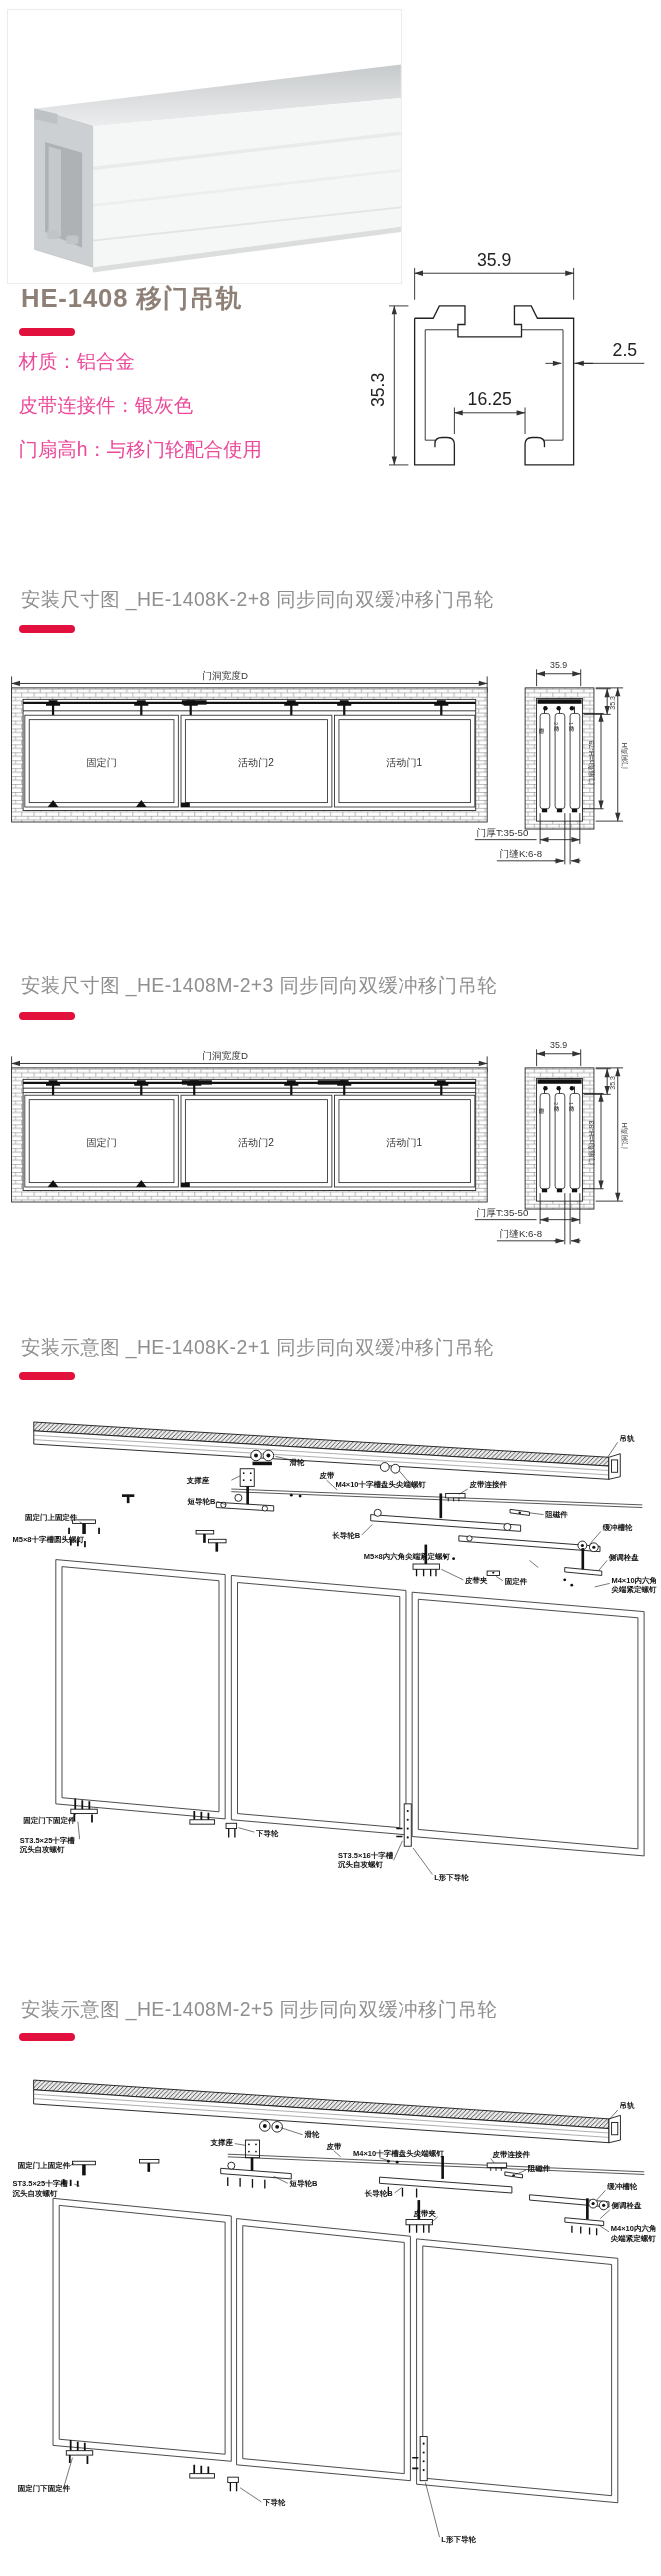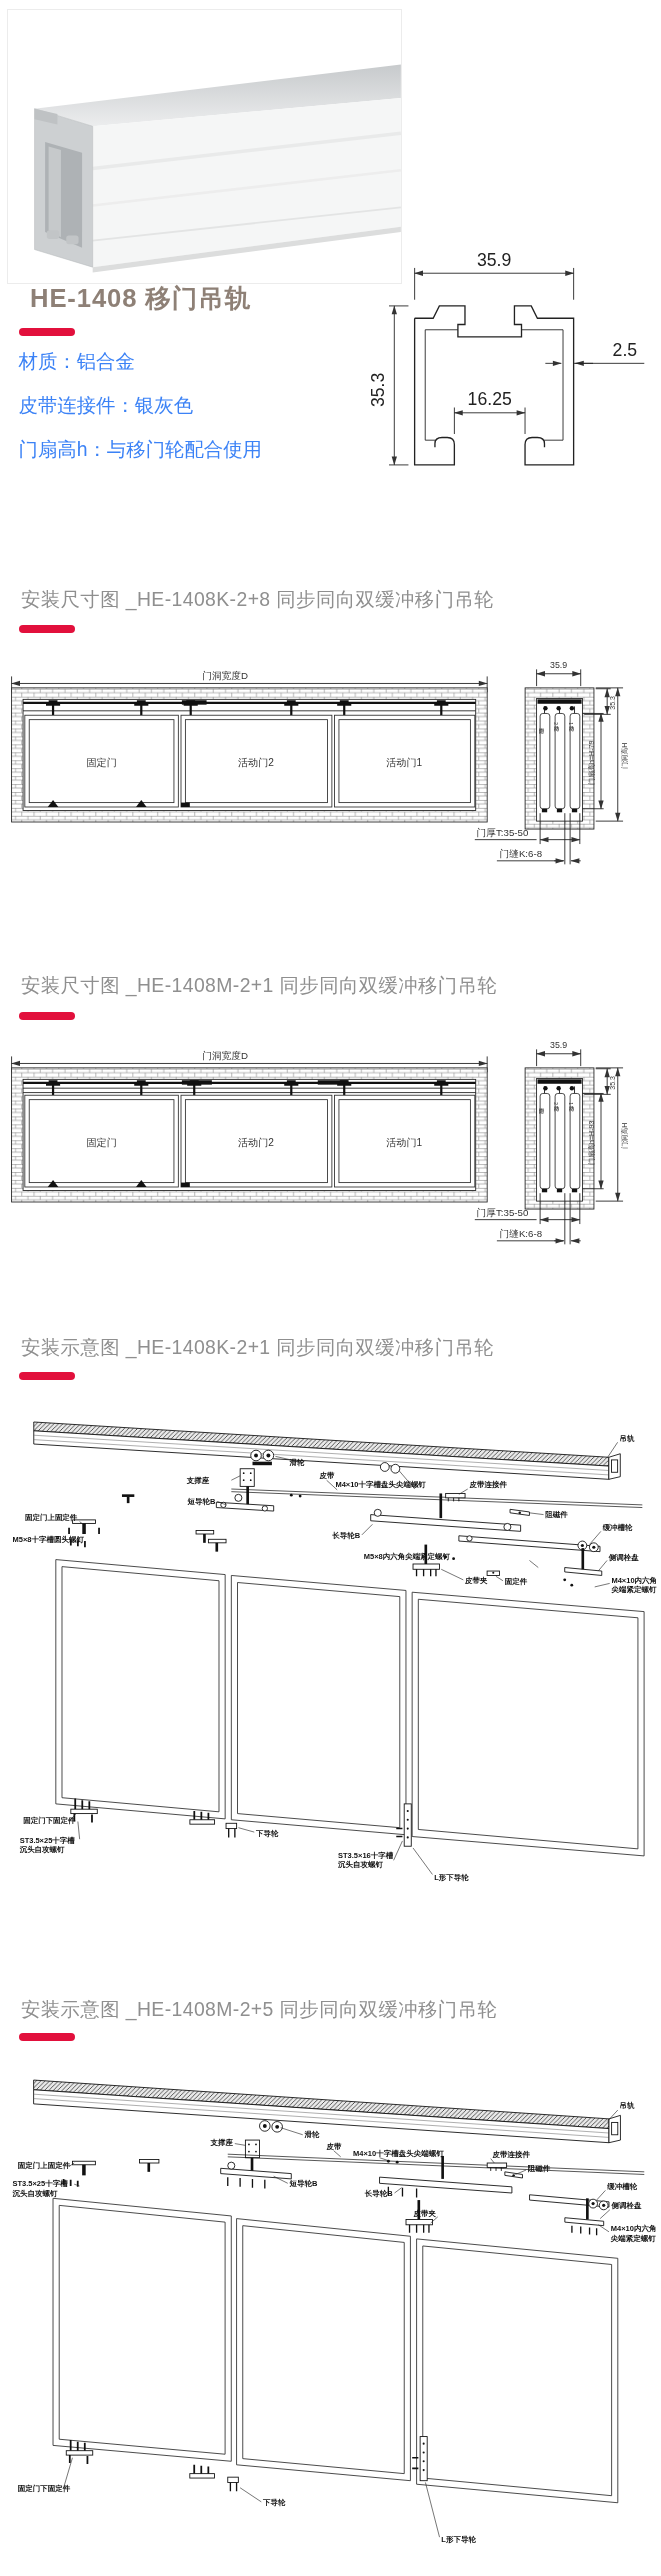--- a/index.html
+++ b/index.html
@@ -1,23 +1,23 @@
 <!DOCTYPE html>
 <html style="font-size:14px"><head>
 <meta charset="utf-8">
 <style>
   html,body{margin:0;padding:0;background:#fff;}
   .page{position:relative;width:662px;height:2576px;background:#fff;overflow:hidden;
         font-family:"Liberation Sans","DejaVu Sans",sans-serif;}
   .abs{position:absolute;}
   .photo{position:absolute;left:7px;top:8.8px;width:393px;height:273px;border:0.9px solid #ececec;}
-  .title{position:absolute;left:30px;top:281px;margin:0;font-size:25.6px;font-weight:bold;
+  .title{position:absolute;left:21px;top:281px;margin:0;font-size:25.6px;font-weight:bold;
          color:#8e8076;letter-spacing:0.9px;}
   .bar{position:absolute;left:19.4px;width:56px;height:8px;border-radius:4px;background:#e2103c;}
-  .spec{position:absolute;left:18.5px;font-size:19.4px;color:#3b82f6;}
+  .spec{position:absolute;left:18.5px;font-size:19.4px;color:#ec4899;}
   .sec{position:absolute;left:21px;font-size:19.4px;color:#8f8f8f;letter-spacing:0.4px;white-space:nowrap;}
   svg{display:block;}
   svg text{font-family:"Liberation Sans","DejaVu Sans",sans-serif;}
   .d{stroke:#222;fill:none;stroke-width:1;}
   .d2{stroke:#222;fill:none;stroke-width:1.5;}
   .big{font-size:20px;fill:#222;}
   .dt{font-size:11px;fill:#333;}
   .dts{font-size:10px;fill:#333;}
   .dl{font-size:11.5px;fill:#333;}
   .vt{writing-mode:vertical-rl;font-size:5.5px;fill:#333;}
@@ -188,21 +188,21 @@
       <path d="M538,207 H608 M612,177 V212 M657,177 V212"></path>
       <line x1="612" y1="207" x2="657" y2="207" marker-start="url(#arw)" marker-end="url(#arw)"></line>
       <path d="M563,231 H638 M640,177 V235 M646,177 V235"></path>
       <line x1="628" y1="231" x2="639" y2="231" marker-end="url(#arw)"></line>
       <line x1="658" y1="231" x2="647" y2="231" marker-end="url(#arw)"></line>
     </g>
     <text class="dt" x="540" y="203">门厚T:35-50</text>
     <text class="dt" x="566" y="227">门缝K:6-8</text>
   </svg>
 
-  <div class="sec" style="top:972px;">安装尺寸图 _HE-1408M-2+1 同步同向双缓冲移门吊轮</div>
+  <div class="sec" style="top:972px;">安装尺寸图 _HE-1408M-2+3 同步同向双缓冲移门吊轮</div>
   <div class="bar" style="top:1012px;"></div>
 
   <svg class="abs" style="left:0;top:1037px;" width="662" height="300" viewBox="0 0 750 340">
     <g class="d">
       <path d="M13,22 V40 M552,22 V40"></path>
       <line x1="13" y1="30" x2="552" y2="30" marker-start="url(#arw)" marker-end="url(#arw)"></line>
     </g>
     <text class="dt" x="255" y="25" text-anchor="middle">门洞宽度D</text>
     <rect x="13" y="35" width="539" height="152" fill="url(#brick)" stroke="#222"></rect>
     <rect x="26" y="48" width="513" height="126" fill="#fff" stroke="#222"></rect>

